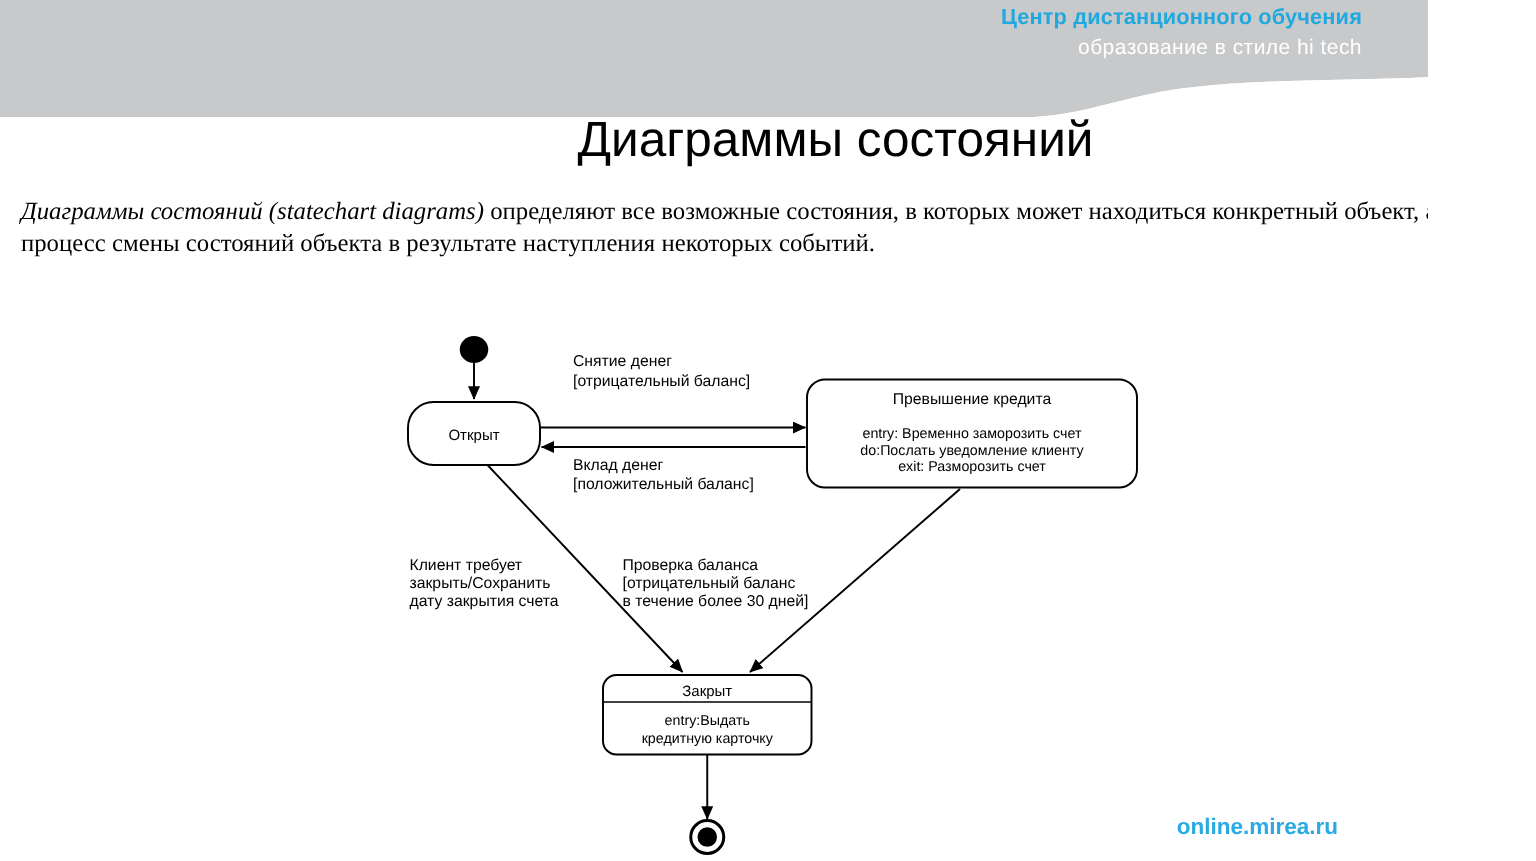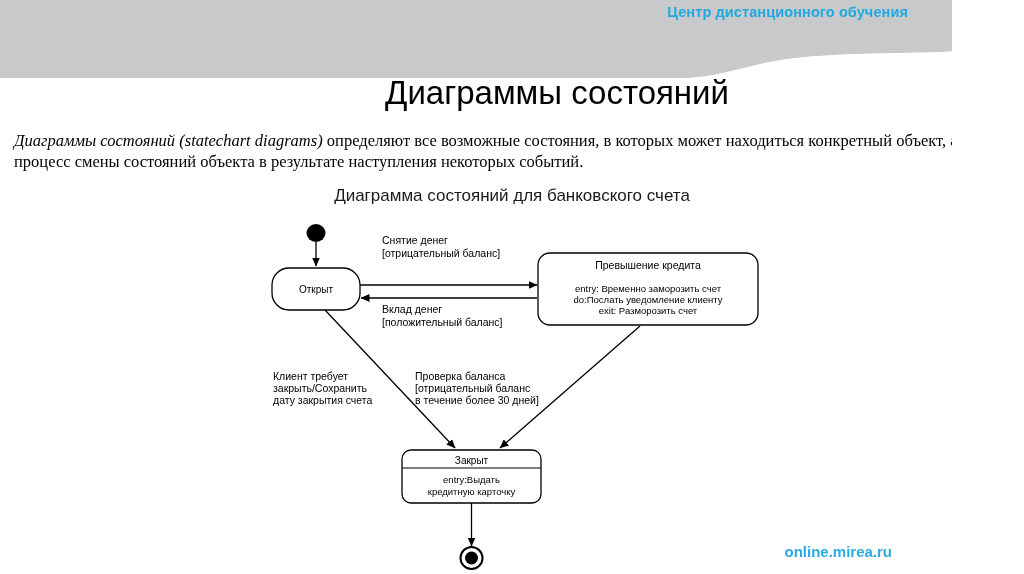--- a/index.html
+++ b/index.html
@@ -157,29 +157,29 @@
                C840,54 800,56 770,62
                C740,68 720,76 690,78
                L0,78 Z" fill="#c8c9cb"></path>
       <path d="M0,78 L690,78 C720,76 740,68 770,62
                C800,56 840,54 900,53
                C980,52 1024,46 1024,46 L1024,90 L0,90 Z" fill="#ffffff"></path>
     </svg>
   </div>
 
   <div class="header-title">Центр дистанционного обучения</div>
+  <div class="header-sub">образование в стиле hi tech</div>
 
 
   <div class="slide-title">Диаграммы состояний</div>
 
   <div class="body-text">
     <span class="it">Диаграммы состояний (statechart diagrams)</span><span> определяют все возможные состояния, в которых может находиться конкретный объект, а также процесс смены состояний объекта в результате наступления некоторых событий.</span>
   </div>
 
-  <div class="diagram-caption">Диаграмма состояний для банковского счета</div>
 
   <div class="diagram">
     <svg width="1024" height="360" viewBox="0 0 1024 360" xmlns="http://www.w3.org/2000/svg">
       <defs>
         <marker id="arrowhead" markerWidth="9" markerHeight="8" refX="8.5" refY="4" orient="auto" markerUnits="userSpaceOnUse">
           <path d="M0,0 L9,4 L0,8 z" fill="#000000"></path>
         </marker>
       </defs>
 
       <ellipse cx="316" cy="23" rx="9.5" ry="9" fill="#000000"></ellipse>

